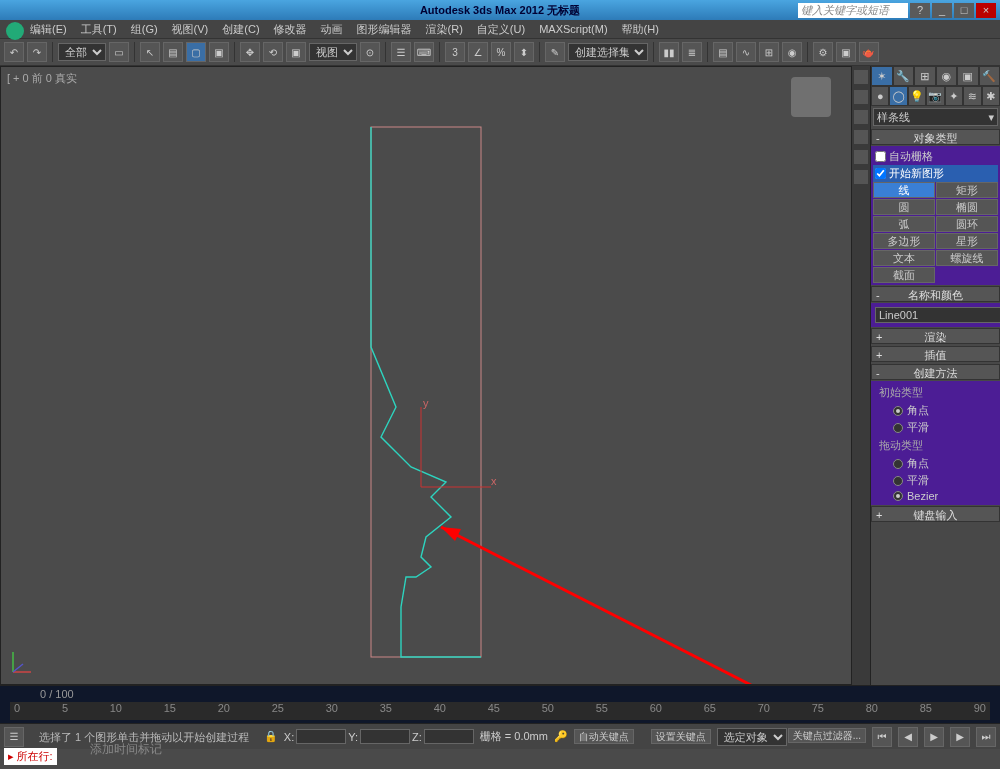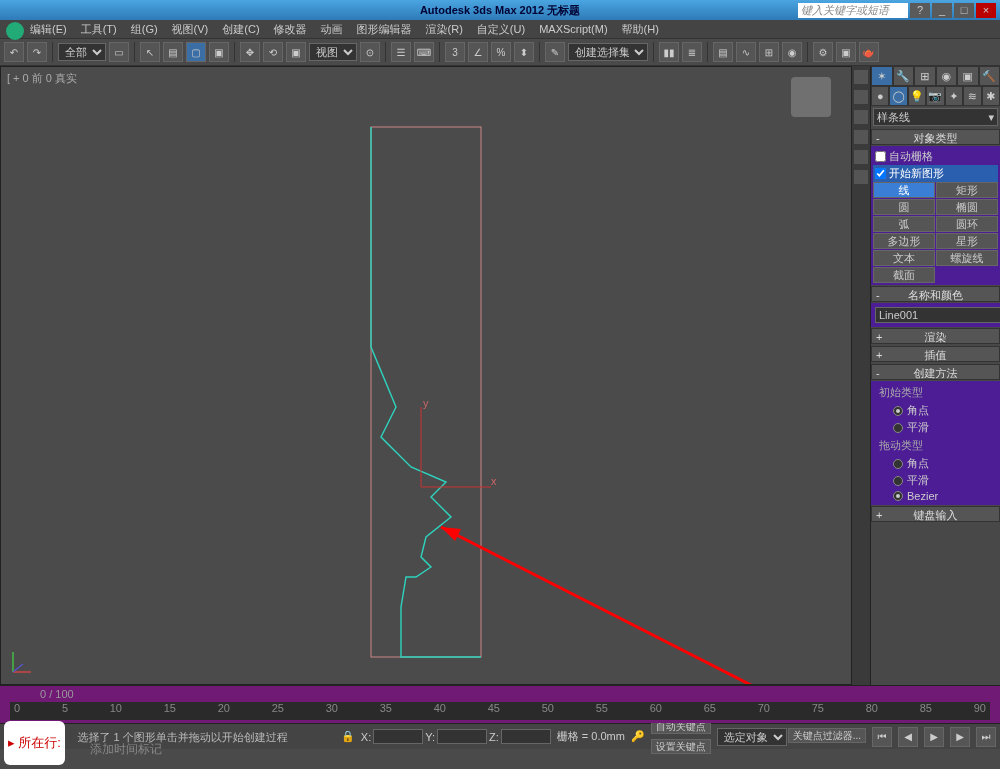--- a/index.html
+++ b/index.html
@@ -36,30 +36,30 @@
 .chk input { width:11px; height:11px; }
 .btngrid { display:grid; grid-template-columns:1fr 1fr; gap:1px; }
 .pbtn { background:#555; border:1px solid #666; text-align:center; height:16px; line-height:14px; cursor:pointer; }
 .pbtn.sel { background:#3a7fd5; color:#fff; }
 .txtfield { display:flex; gap:2px; margin:2px; }
 .txtfield input { flex:1; background:#333; color:#ccc; border:1px solid #666; height:16px; padding:0 3px; }
 .radio { display:flex; align-items:center; gap:4px; padding:1px 20px; }
 .radio .dot { width:10px; height:10px; border:1px solid #888; border-radius:50%; background:#333; }
 .radio .dot.on::after { content:''; display:block; width:4px; height:4px; background:#ccc; border-radius:50%; margin:2px; }
 .grplbl { padding:2px 6px; color:#aaa; }
-.timeline { height:38px; background:#701a75; border-top:1px solid #222; position:relative; }
+.timeline { height:38px; background:#0f172a; border-top:1px solid #222; position:relative; }
 .timerange { position:absolute; top:2px; left:40px; color:#999; }
 .timetrack { position:absolute; top:16px; left:10px; right:10px; height:18px; background:#2a2a2a; }
 .ticks { display:flex; justify-content:space-between; padding:0 4px; color:#888; font-size:9px; }
 .status { height:26px; background:#444; border-top:1px solid #222; display:flex; align-items:center; padding:0 4px; gap:6px; }
 .status .info { flex:1; display:flex; justify-content:center; line-height:12px; color:#bbb; }
 .coordbox { display:flex; gap:2px; align-items:center; }
 .coordbox input { width:50px; height:15px; background:#333; color:#ccc; border:1px solid #666; padding:0 2px; }
 .statbtn { height:15px; padding:0 4px; background:#555; border:1px solid #666; font-size:10px; }
-.prompt { position:absolute; left:4px; bottom:4px; background:#fff; color:#c00; padding:13px 4px; font-size:13px;border-radius:6px; }
+.prompt { position:absolute; left:4px; bottom:4px; background:#fff; color:#c00; padding:1px 4px; font-size:11px; }
 .prompt::before { content:'▸ '; }
 </style>
 </head>
 <body>
 
 <div class="titlebar">
   <span class="title">Autodesk 3ds Max  2012        无标题</span>
   <div class="right">
     <div class="search">键入关键字或短语</div>
     <div class="winbtn">?</div>
@@ -282,21 +282,21 @@
   <div class="coordbox">
     <span>X:</span>
       <input style="">
     <span>Y:</span>
       <input style="">
     <span>Z:</span>
       <input style="">
   </div>
   <span>栅格 = 0.0mm</span>
   <span>🔑</span>
-  <div style="display:flex;flex-direction:column;gap:5px">
+  <div style="display:flex;gap:17px">
     <div class="statbtn">自动关键点</div>
     <div class="statbtn">设置关键点</div>
   </div>
   <div style="display:flex;flex-direction:row;gap:1px">
     <select class="tsel" style="width:70px"><option>选定对象</option></select>
     <div class="statbtn">关键点过滤器...</div>
   </div>
   <div class="tbtn">⏮</div>
   <div class="tbtn">◀</div>
   <div class="tbtn">▶</div>

